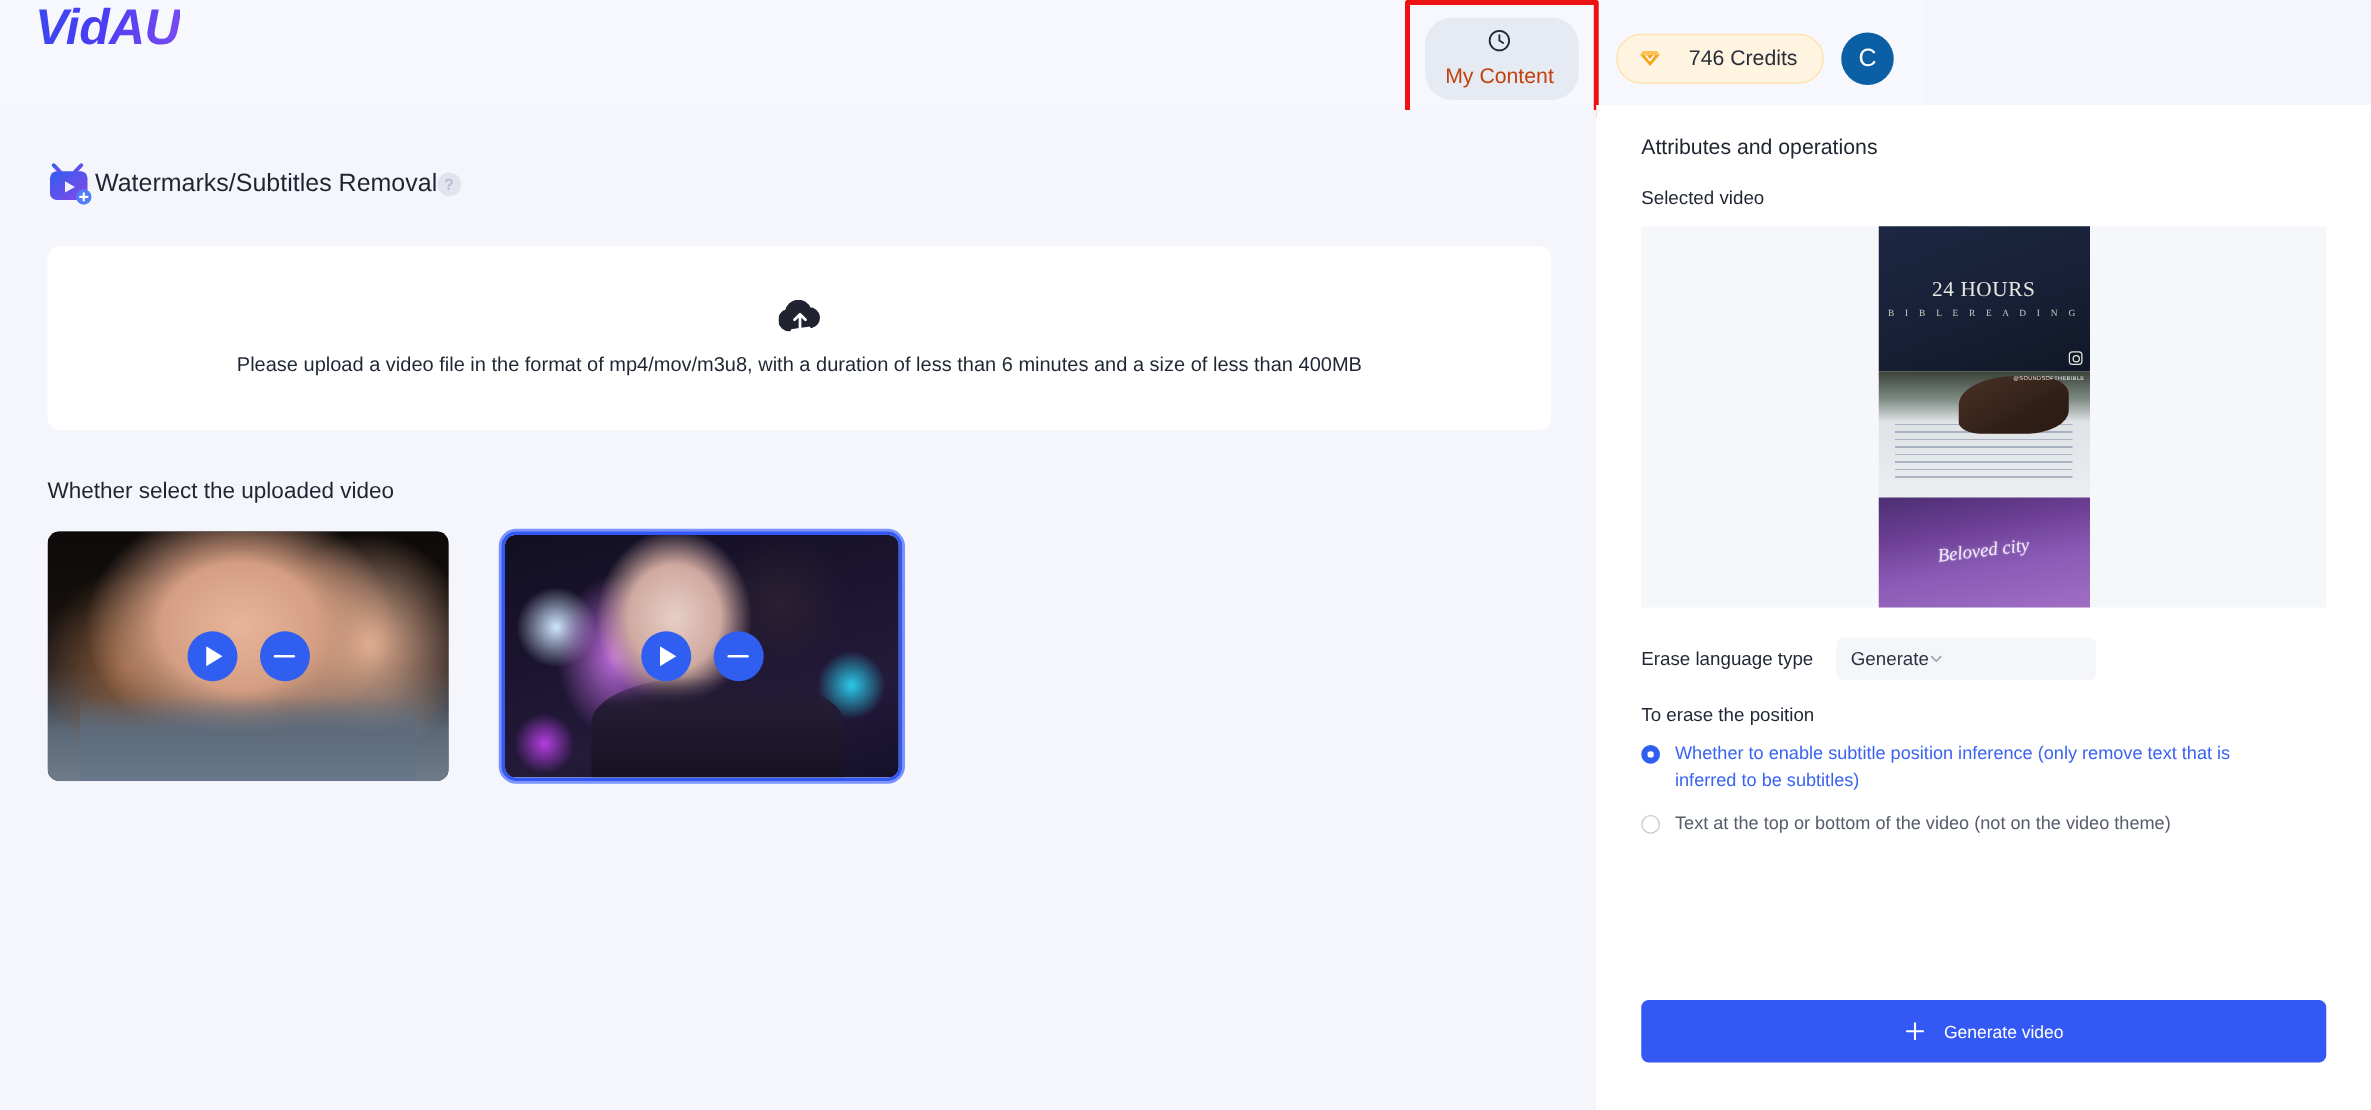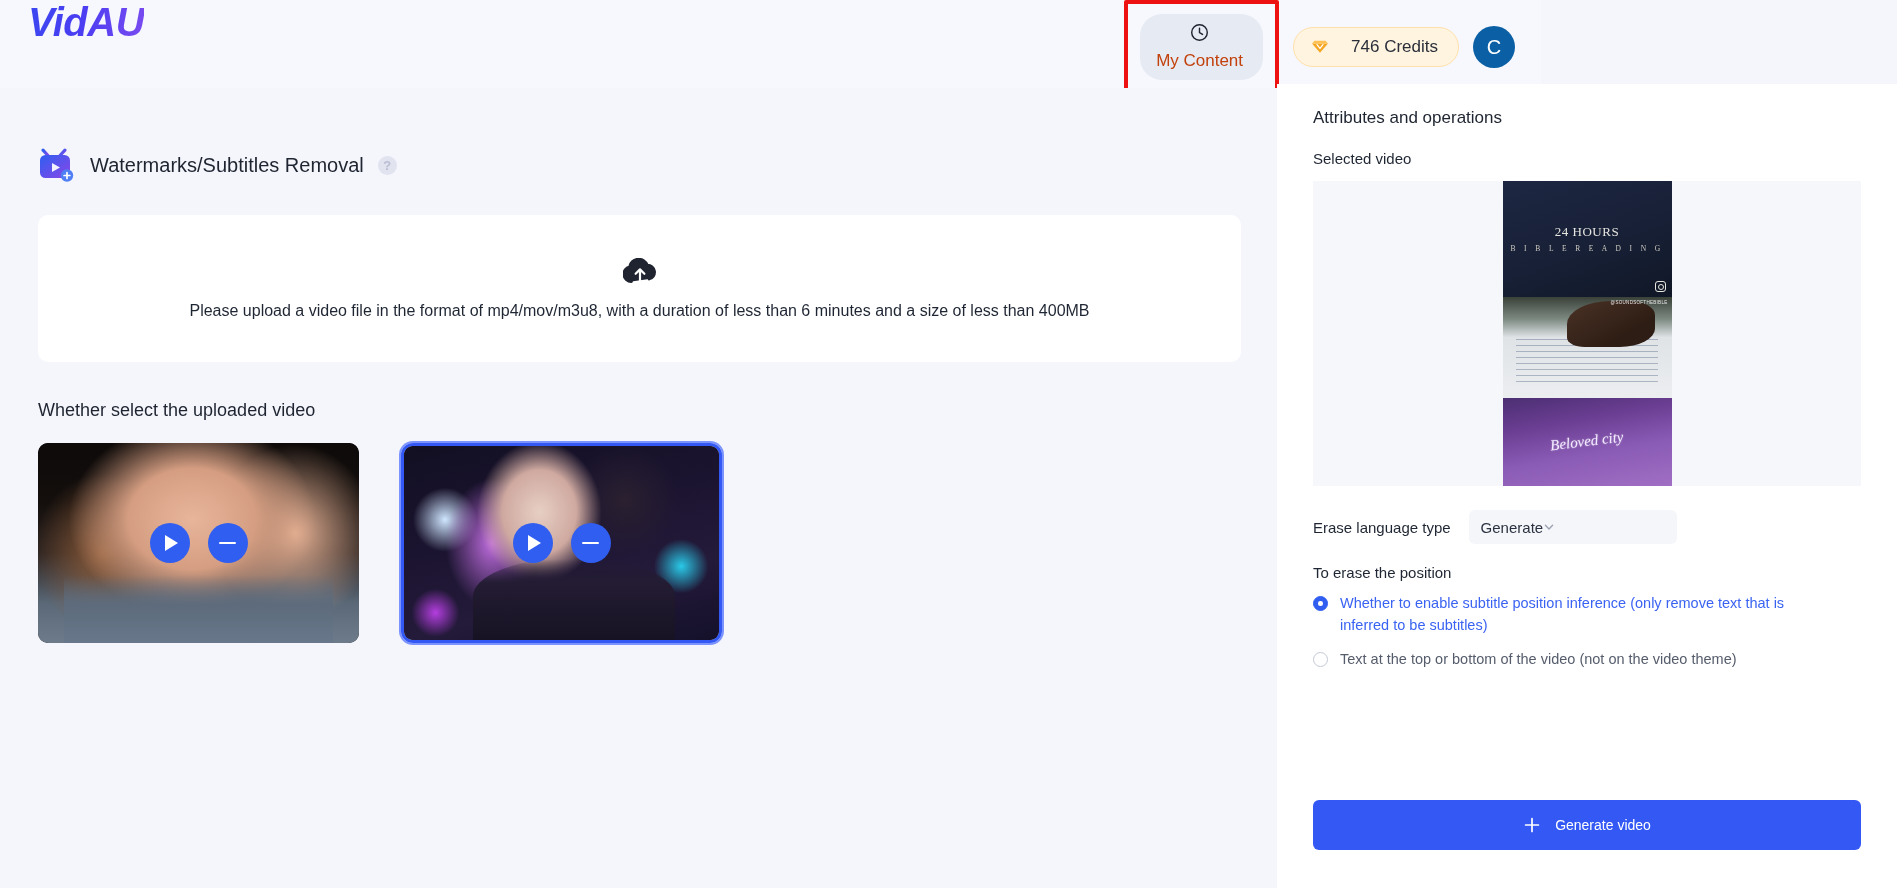--- a/index.html
+++ b/index.html
@@ -66,22 +66,22 @@
   }
 
   
   .left-pane {
     position: absolute; top: 88px; left: 0;
     width: 1277px; height: 800px;
     background: #f5f6fc;
     padding: 0;
   }
   .tool-header {
-    display: flex; align-items: center; gap: 14px;
-    margin: 58px 0 0 36px;
+    display: flex; align-items: center; 
+    margin: 40px 0 0 36px;
   }
   .tv-ico { width: 40px; height: 38px; display: block; }
   .tool-title { font-size: 20px; color: #1e2430; }
   .help-ico {
     width: 19px; height: 19px; border-radius: 50%;
     background: #e1e3ef; color: #b9bdd4;
     font-size: 13px; line-height: 19px; text-align: center;
     font-weight: 700; cursor: pointer;
   }
 
@@ -180,21 +180,21 @@
   }
   .preview-strip { width: 169px; display: flex; flex-direction: column; }
   .p-top {
     flex: 0 0 38%; position: relative;
     background: linear-gradient(160deg, #1d2742 0%, #172036 55%, #101726 100%);
     display: flex; flex-direction: column;
     align-items: center; justify-content: center;
   }
   .p-top-h {
     font-family: "Liberation Serif", serif;
-    color: #e8e6e0; font-size: 13px; letter-spacing: 0.5px;
+    color: #e8e6e0; font-size: 17px; letter-spacing: 0.5px;
   }
   .p-top-s {
     font-family: "Liberation Serif", serif;
     color: #cfcbc2; font-size: 7.5px; letter-spacing: 3.4px; margin-top: 4px;
   }
   .ig-ico {
     position: absolute; right: 6px; bottom: 5px;
     width: 11px; height: 11px; border: 1.4px solid #e8e6e0; border-radius: 3px;
   }
   .ig-ico::after {

